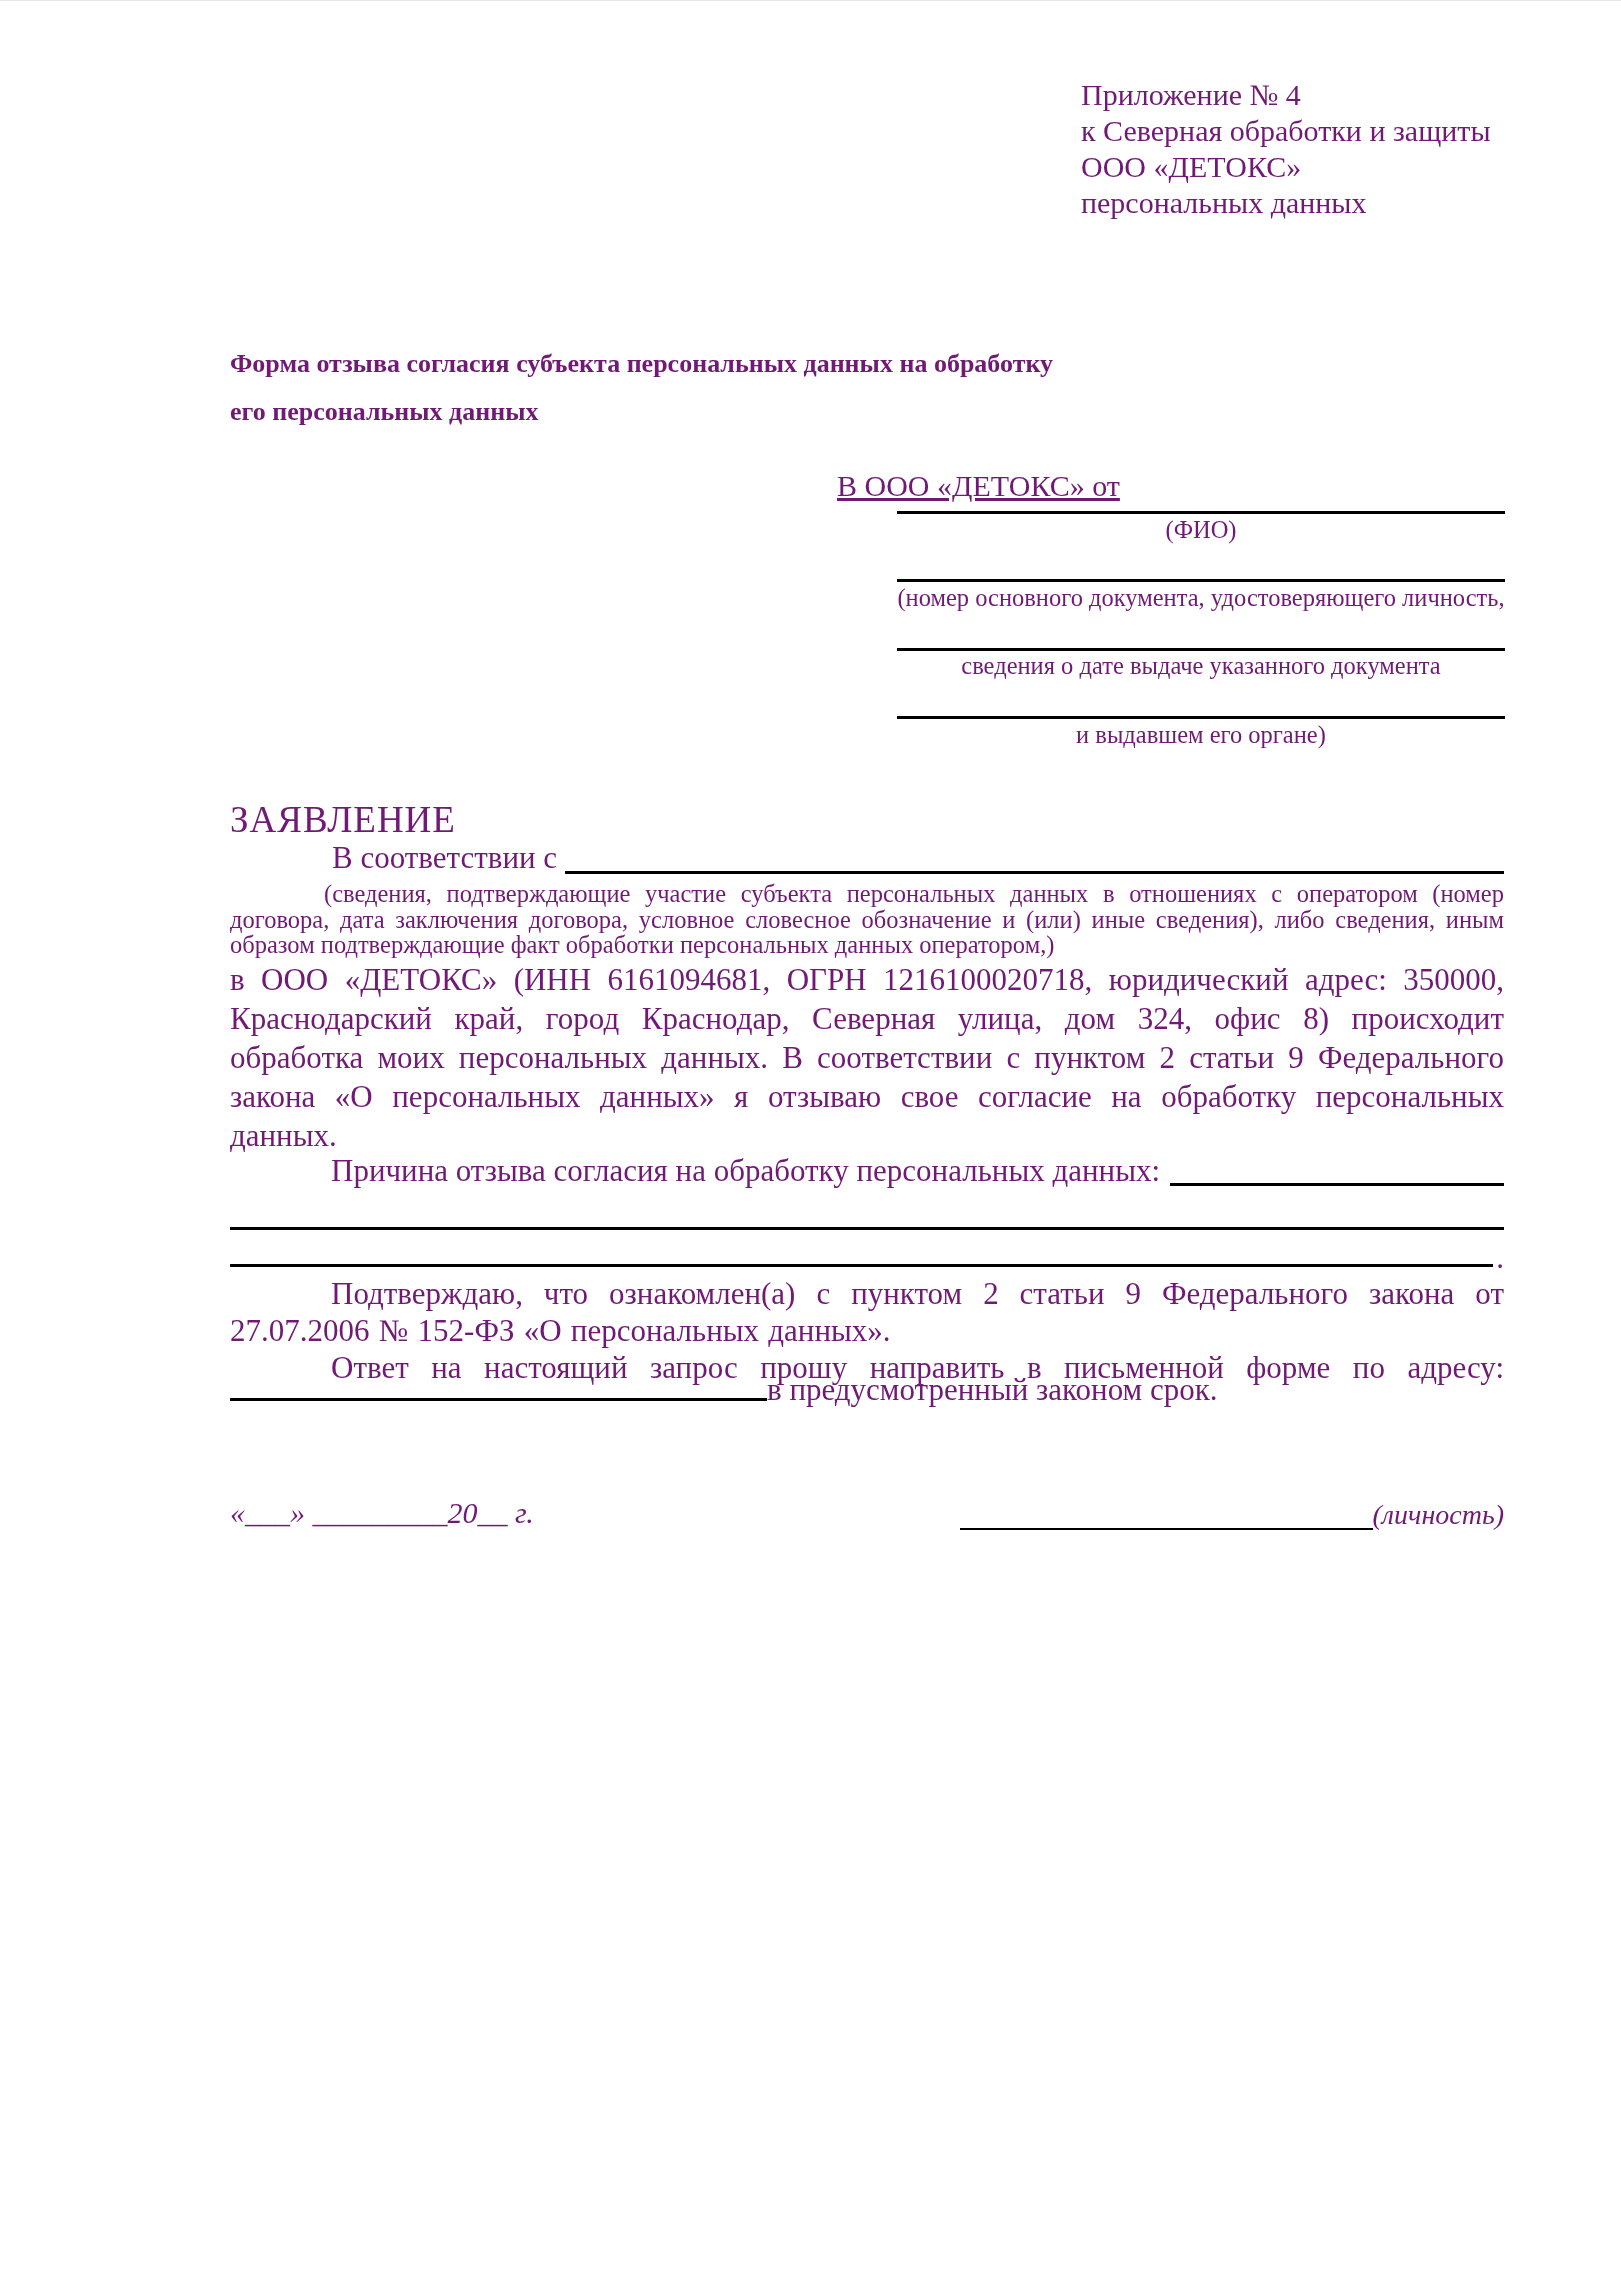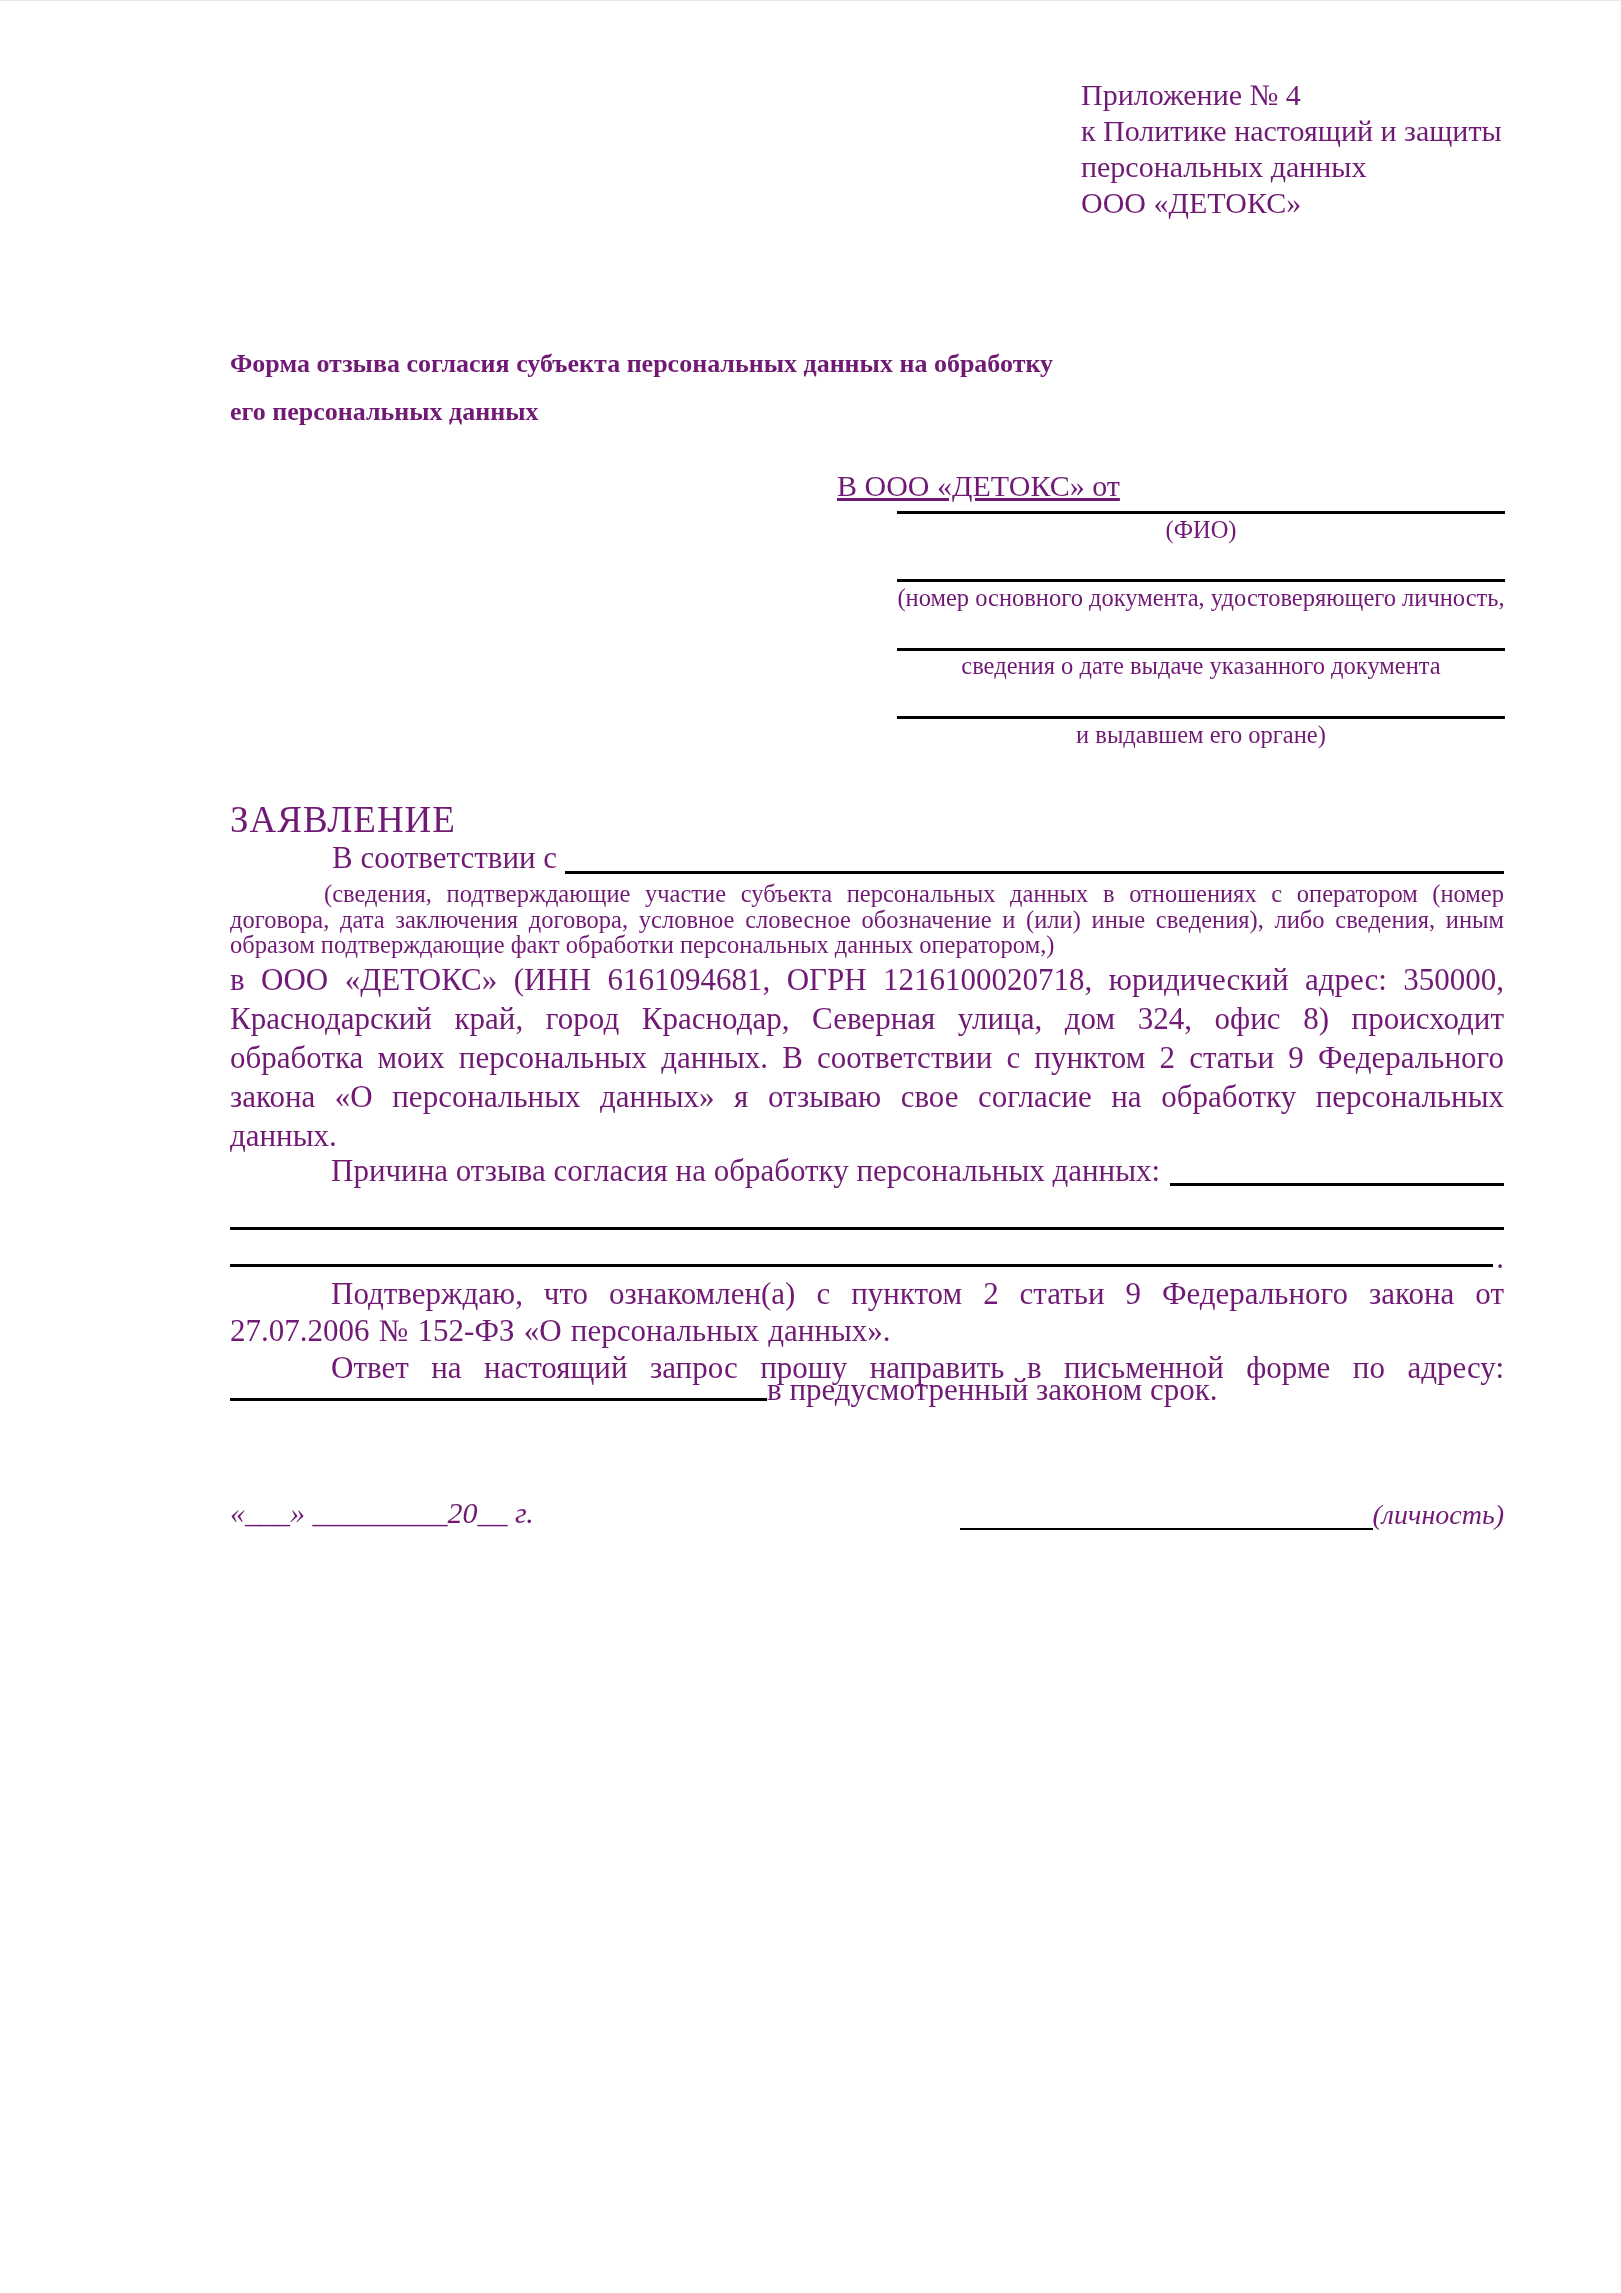--- a/index.html
+++ b/index.html
@@ -50,23 +50,23 @@
   .sig-fill{width:413px;border-bottom:2.9px solid #000;height:29px;}
   .sig-cap{font-size:28px;line-height:31px;white-space:nowrap;}
 </style>
 </head>
 <body>
 
 <div class="page">
 
   <div class="doc-header">
     <div>Приложение № 4</div>
-    <div>к Политике настоящий и защиты</div>
+    <div>к Северная обработки и защиты</div>
+    <div>ООО «ДЕТОКС»</div>
     <div>персональных данных</div>
-    <div>ООО «ДЕТОКС»</div>
   </div>
 
   <div class="doc-title">
     <div>Форма отзыва согласия субъекта персональных данных на обработку</div>
     <div>его персональных данных</div>
   </div>
 
   <div class="to-line">В ООО «ДЕТОКС» от</div>
 
   <div class="fields">

